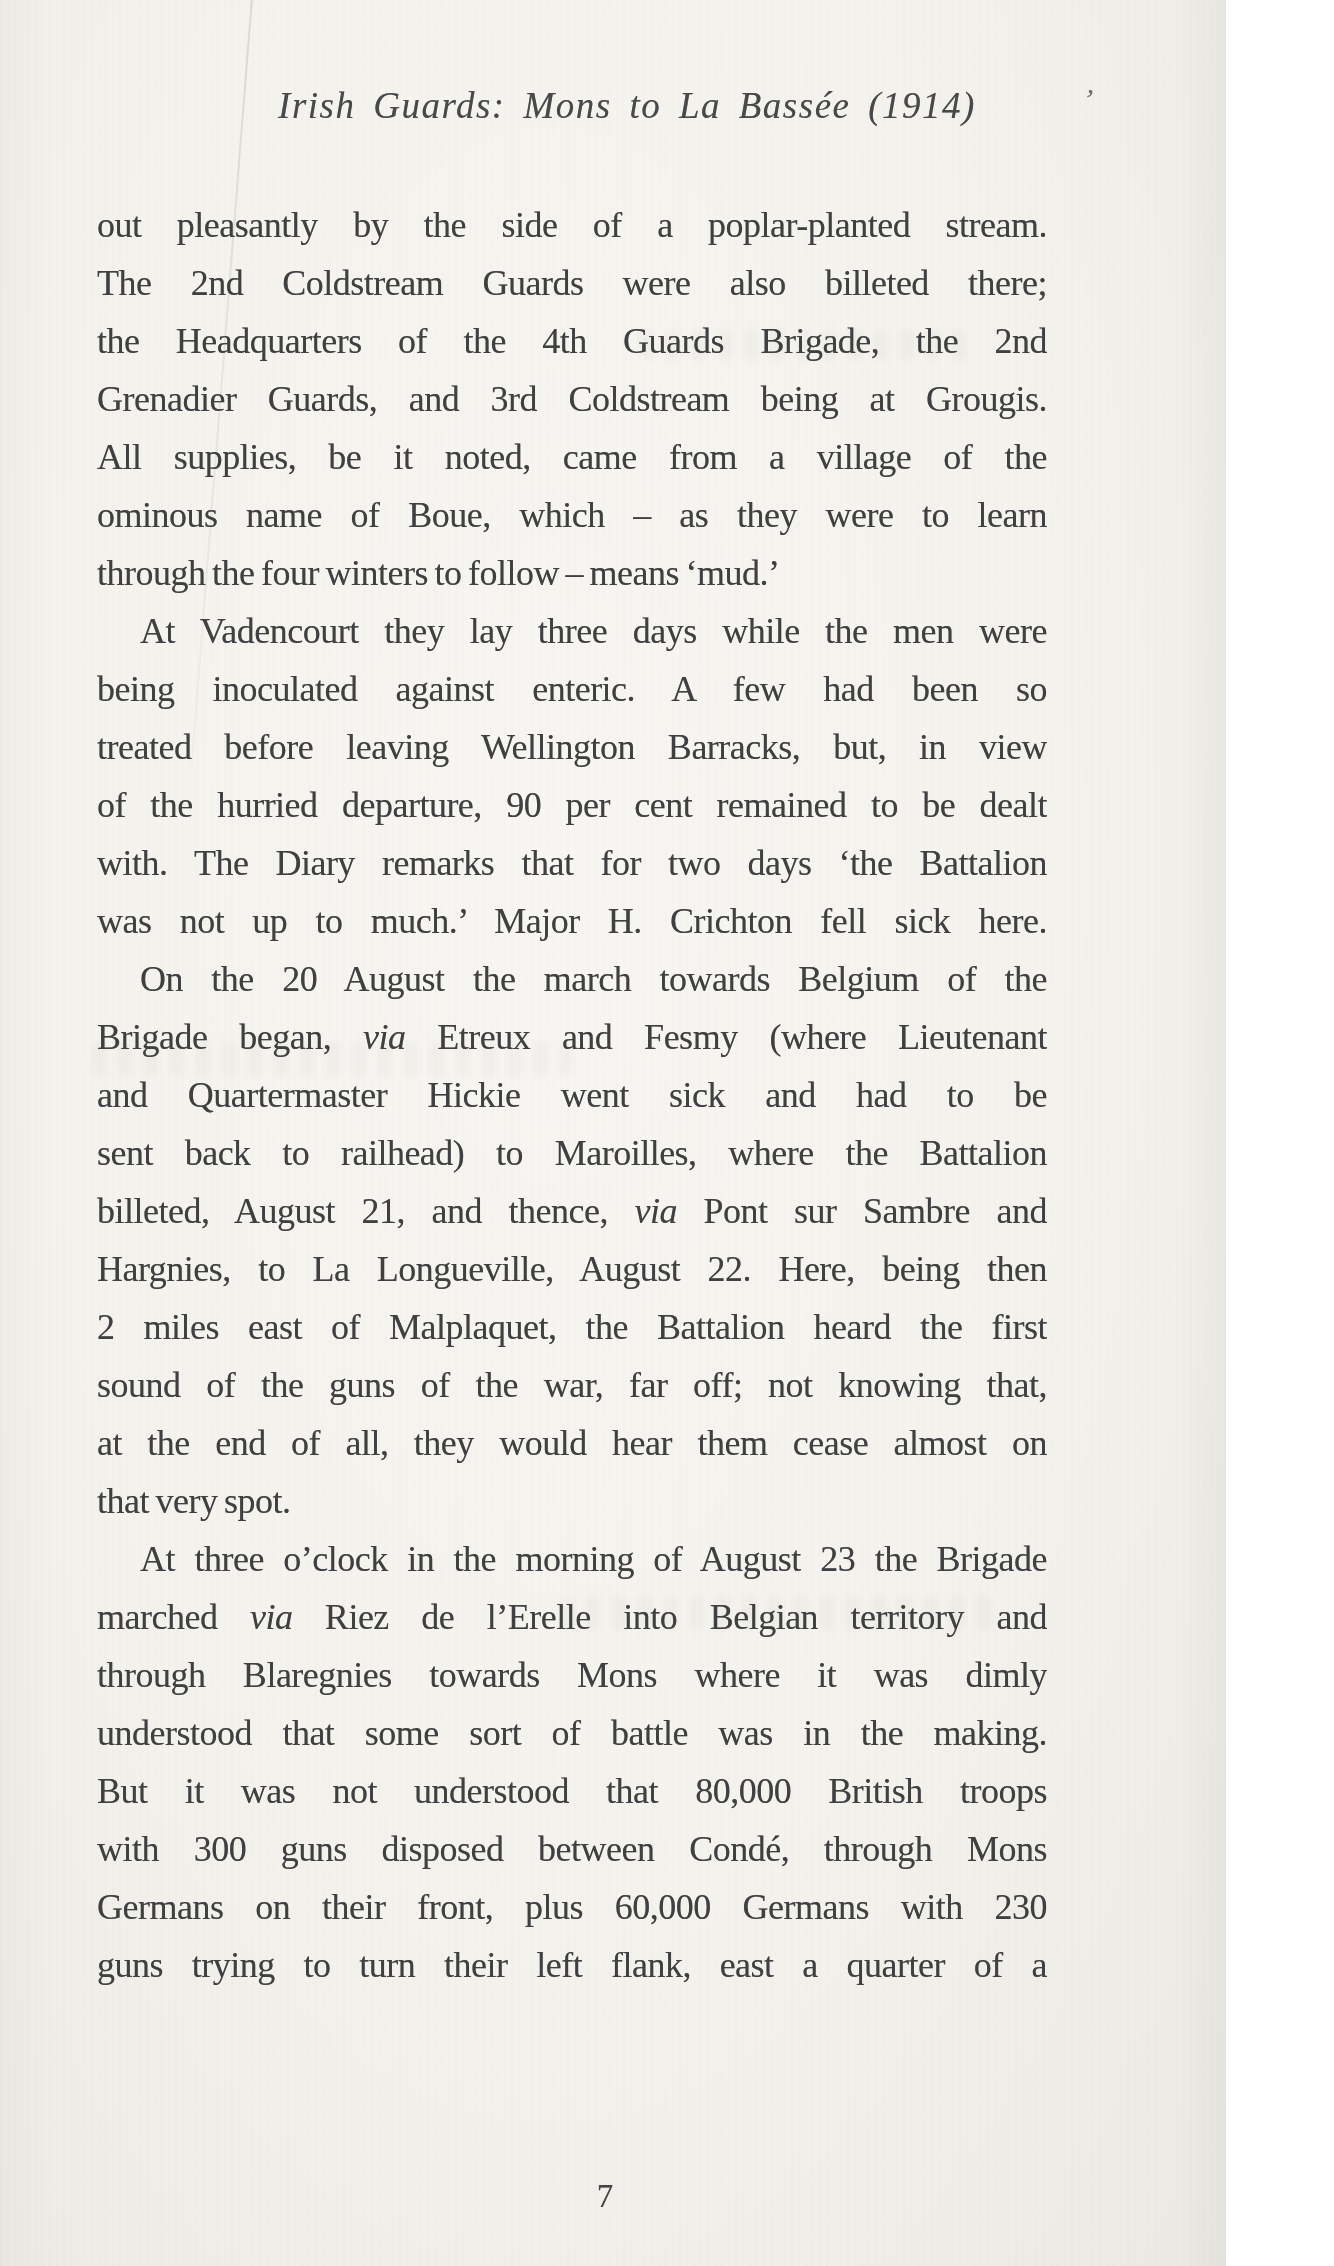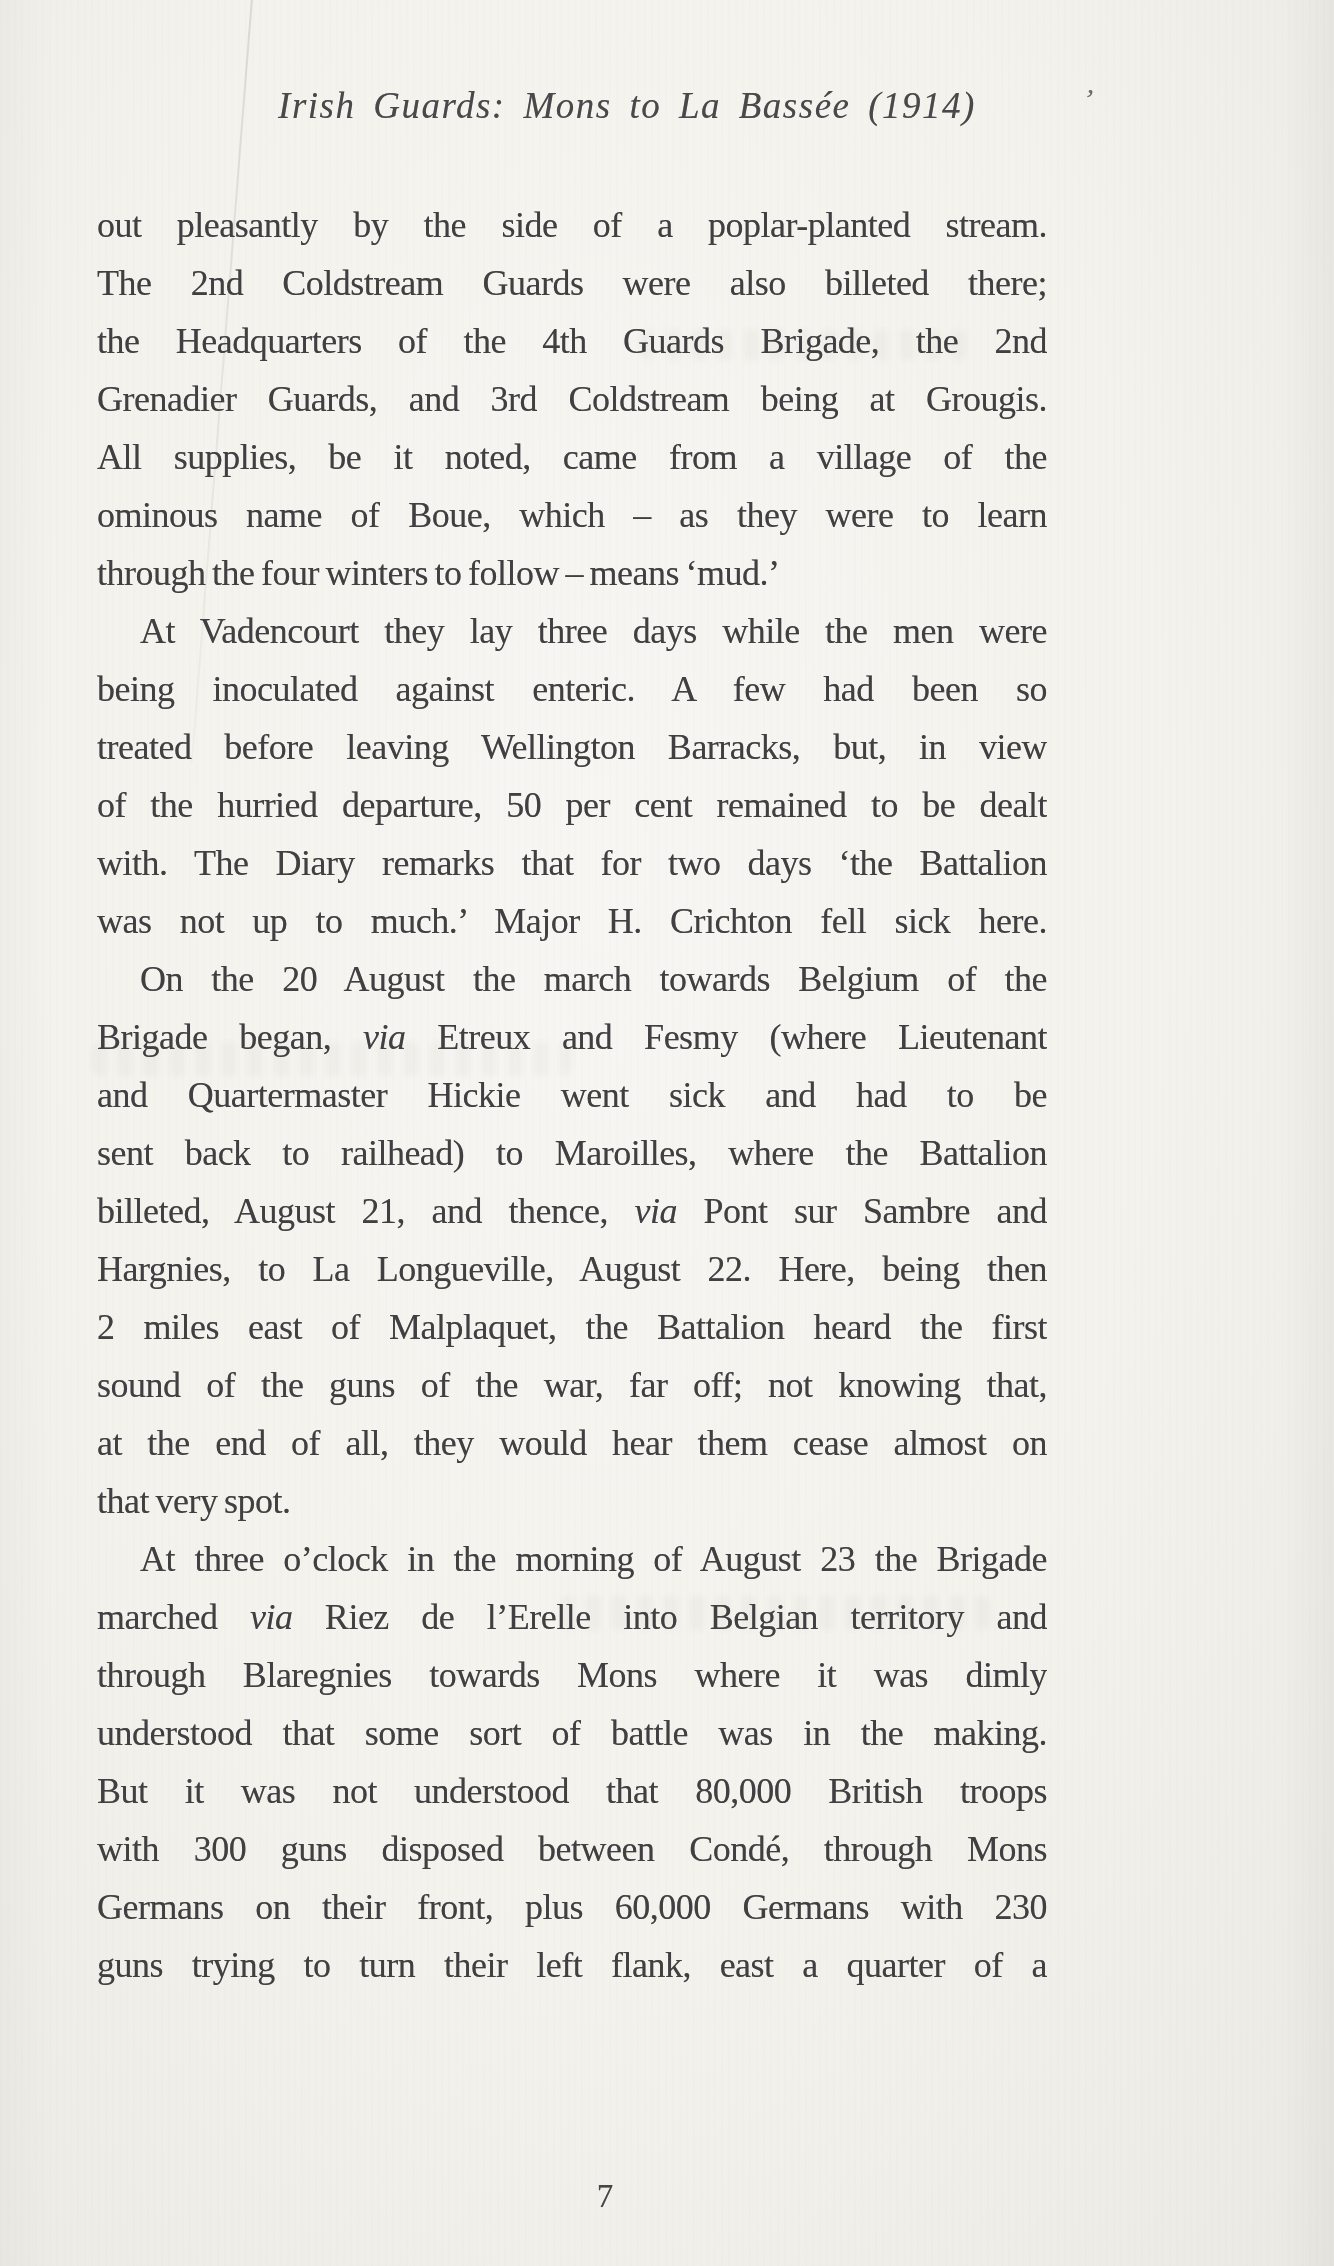--- a/index.html
+++ b/index.html
@@ -1,18 +1,18 @@
 <!DOCTYPE html>
 <html><head>
 <meta charset="utf-8">
 <style>
   html, body { margin: 0; padding: 0; }
   .page {
     position: relative;
-    width: 1334px;
+    width: 1226px;
     height: 2266px;
     overflow: hidden;
     background:
       linear-gradient(90deg, rgba(0,0,0,0.02) 0%, rgba(0,0,0,0) 4%, rgba(0,0,0,0) 96%, rgba(0,0,0,0.03) 100%),
       repeating-linear-gradient(90deg, rgba(90,85,75,0.012) 0 2px, rgba(0,0,0,0) 2px 7px),
       radial-gradient(ellipse at 45% 38%, #f7f6f2 0%, #f3f2ed 55%, #eae9e3 100%);
     font-family: "Liberation Serif", "DejaVu Serif", serif;
     color: #403f41;
   }
   .running-header {
@@ -107,21 +107,21 @@
       <div class="line"><span>out pleasantly by the side of a poplar-planted stream.</span></div>
       <div class="line"><span>The 2nd Coldstream Guards were also billeted there;</span></div>
       <div class="line"><span>the Headquarters of the 4th Guards Brigade, the 2nd</span></div>
       <div class="line"><span>Grenadier Guards, and 3rd Coldstream being at Grougis.</span></div>
       <div class="line"><span>All supplies, be it noted, came from a village of the</span></div>
       <div class="line"><span>ominous name of Boue, which – as they were to learn</span></div>
       <div class="line no-j"><span>through the four winters to follow – means ‘mud.’</span></div>
       <div class="line indent"><span>At Vadencourt they lay three days while the men were</span></div>
       <div class="line"><span>being inoculated against enteric. A few had been so</span></div>
       <div class="line"><span>treated before leaving Wellington Barracks, but, in view</span></div>
-      <div class="line"><span>of the hurried departure, 50 per cent remained to be dealt</span></div>
+      <div class="line"><span>of the hurried departure, 90 per cent remained to be dealt</span></div>
       <div class="line"><span>with. The Diary remarks that for two days ‘the Battalion</span></div>
       <div class="line"><span>was not up to much.’ Major H. Crichton fell sick here.</span></div>
       <div class="line indent"><span>On the 20 August the march towards Belgium of the</span></div>
       <div class="line"><span>Brigade began, </span><span class="it">via</span><span> Etreux and Fesmy (where Lieutenant</span></div>
       <div class="line"><span>and Quartermaster Hickie went sick and had to be</span></div>
       <div class="line"><span>sent back to railhead) to Maroilles, where the Battalion</span></div>
       <div class="line"><span>billeted, August 21, and thence, </span><span class="it">via</span><span> Pont sur Sambre and</span></div>
       <div class="line"><span>Hargnies, to La Longueville, August 22. Here, being then</span></div>
       <div class="line"><span>2 miles east of Malplaquet, the Battalion heard the first</span></div>
       <div class="line"><span>sound of the guns of the war, far off; not knowing that,</span></div>

